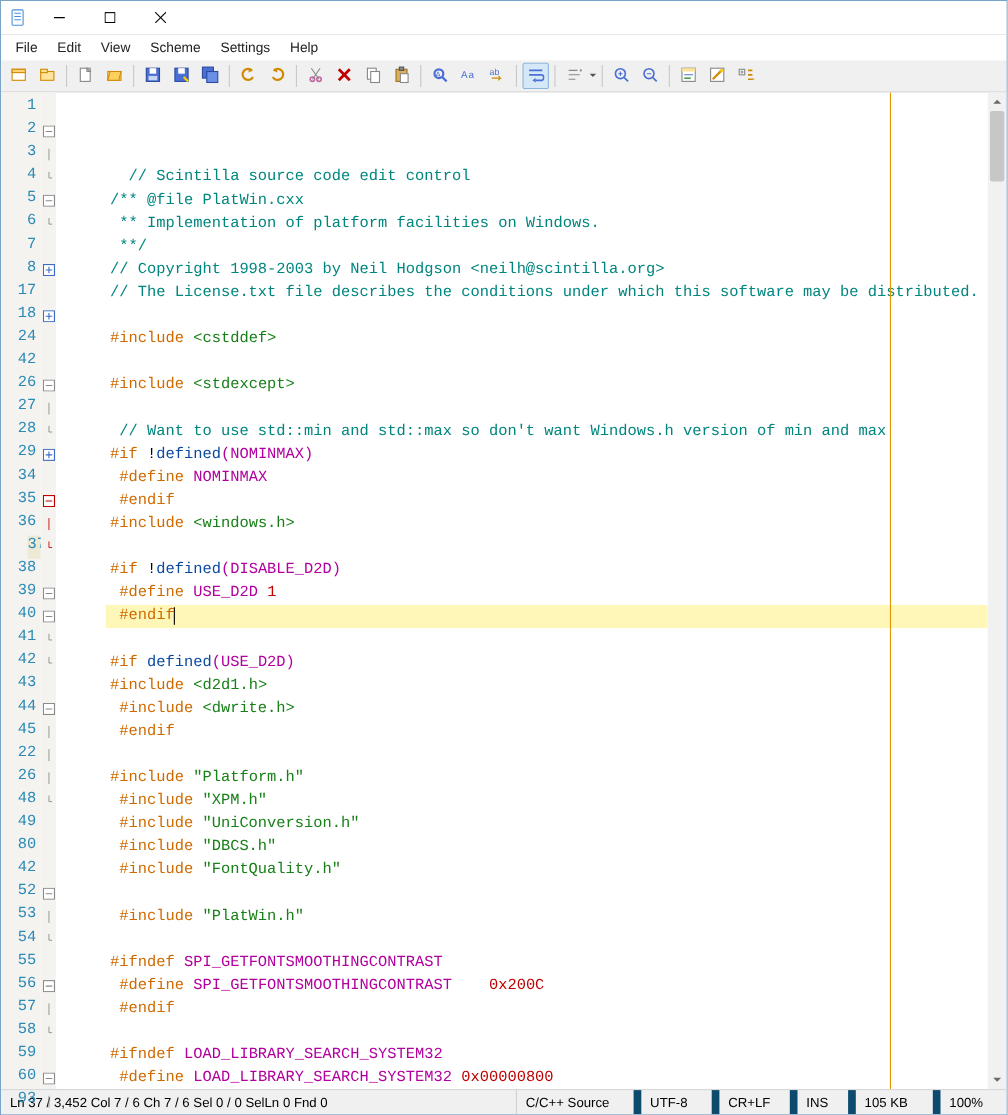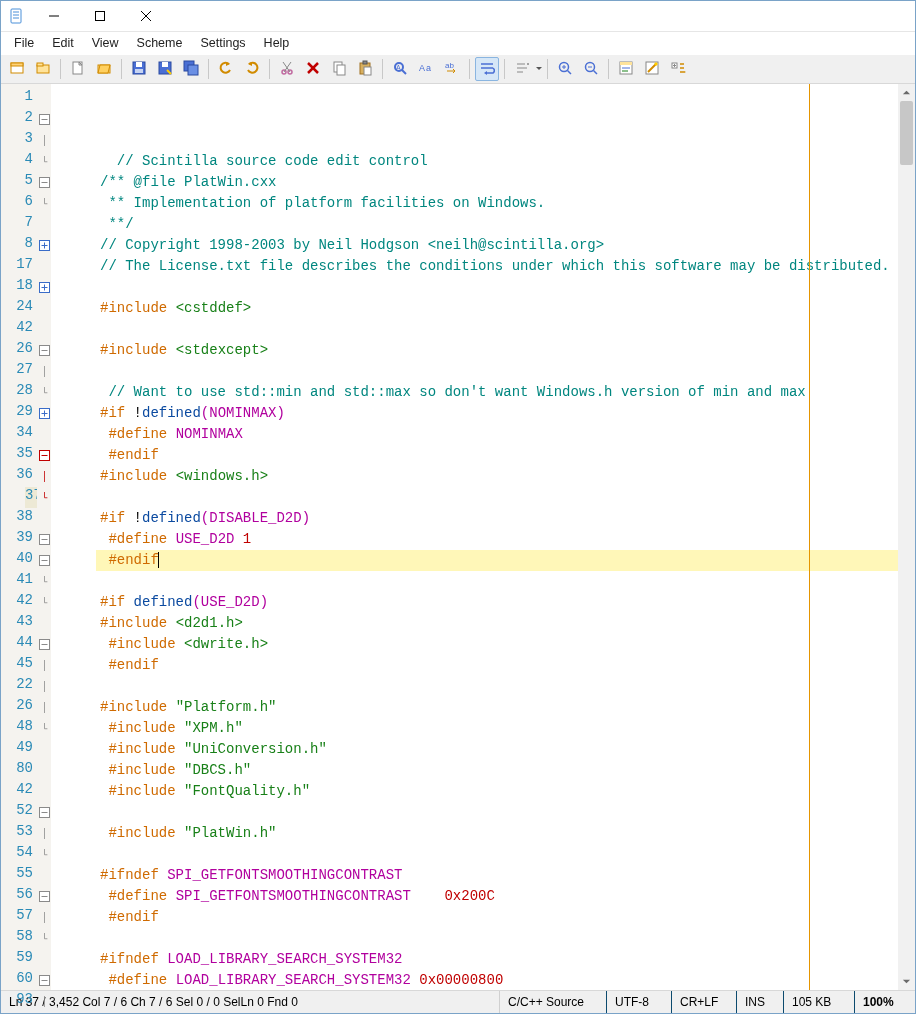--- a/index.html
+++ b/index.html
@@ -108,23 +108,23 @@
   .c-dir{color:var(--directive);font-family:Liberation Mono, monospace;}
   .c-macro{color:var(--macro);}
   .c-par{color:var(--macro);}
   .c-num{color:var(--number);}
   .c-id{color:var(--ident);}
   
   .statusbar{
     height:22px;background:var(--chrome);border-top:1px solid var(--chrome-border);
     display:flex;align-items:center;font-size:12px;color:#000;
   }
-  .sb-cell{padding:0 8px;height:100%;display:flex;align-items:center;border-right:1px solid #0c4a6e;}
+  .sb-cell{padding:0 8px;height:100%;display:flex;align-items:center;border-right:7px solid #0c4a6e;}
   .sb-cell.flex{flex:1;border-right:1px solid #d0d0d0;}
-  .sb-cell:last-child{border-right:none;font-weight:bold;}
+  .sb-cell:last-child{border-right:none;}
 </style>
 </head>
 <body>
 
 <div class="titlebar">
   <svg class="app-icon" viewBox="0 0 16 16">
     <rect x="2" y="1" width="10" height="14" rx="1" fill="#fff" stroke="#4a90d9"></rect>
     <line x1="4" y1="4" x2="10" y2="4" stroke="#4a90d9"></line>
     <line x1="4" y1="7" x2="10" y2="7" stroke="#4a90d9"></line>
     <line x1="4" y1="10" x2="10" y2="10" stroke="#4a90d9"></line>

